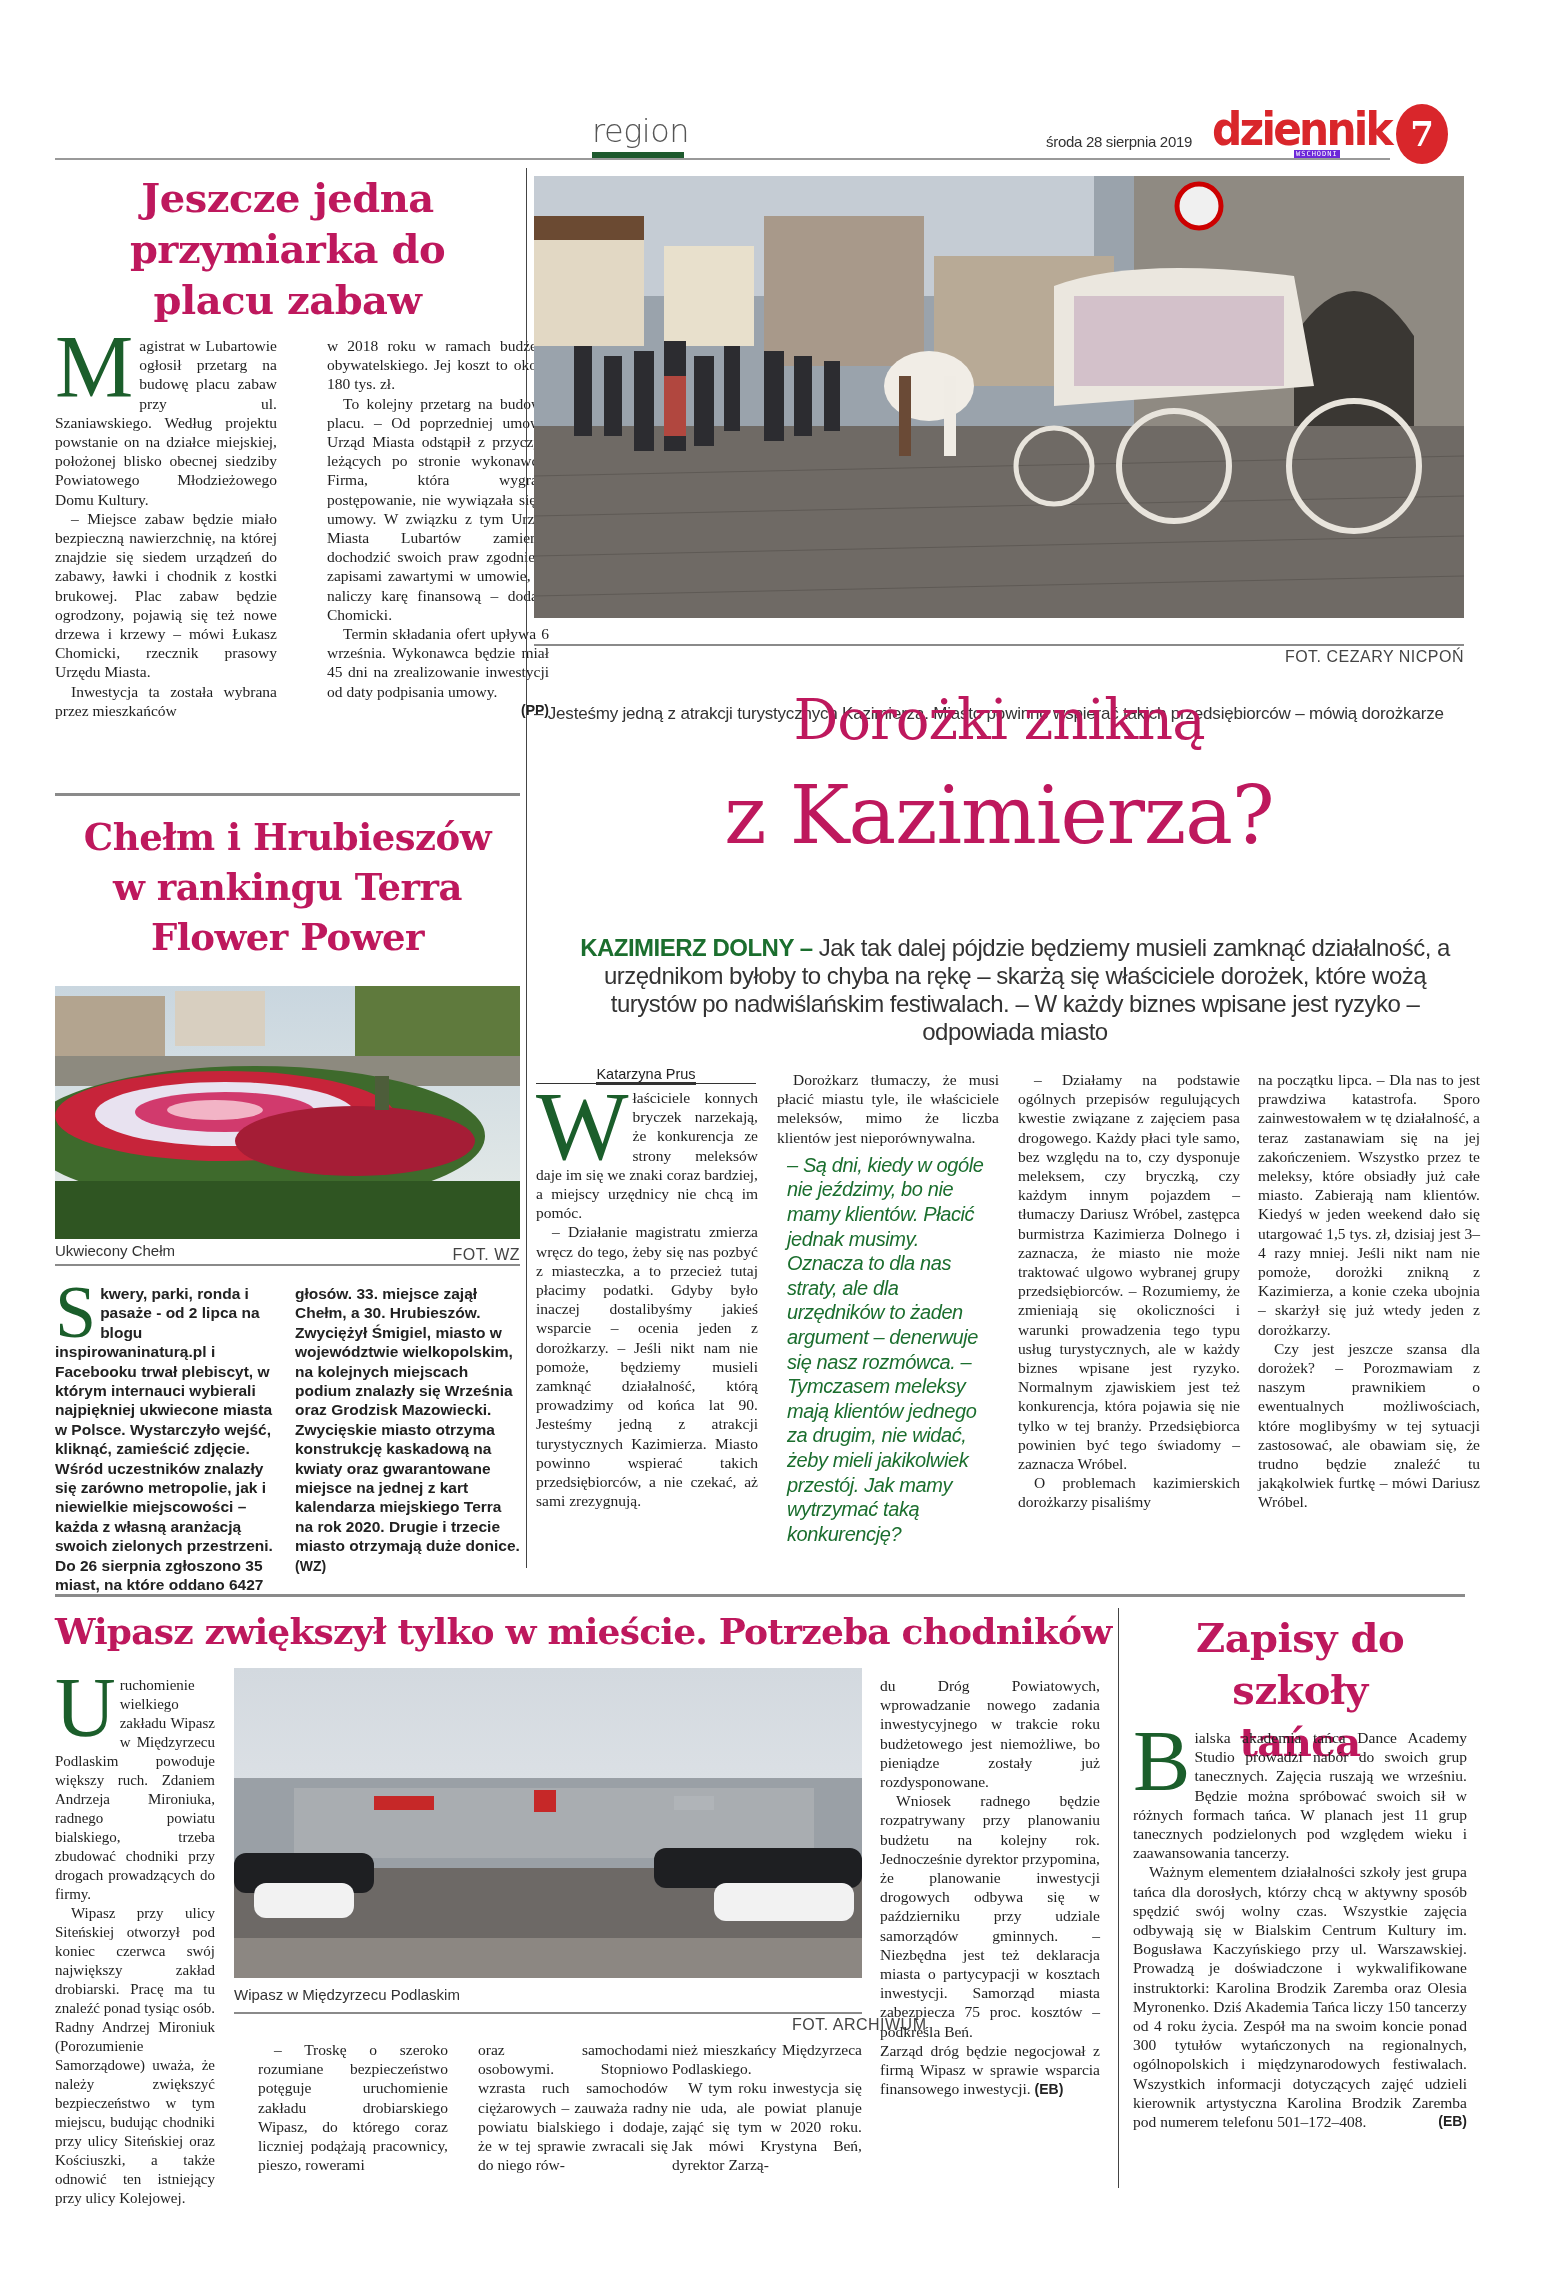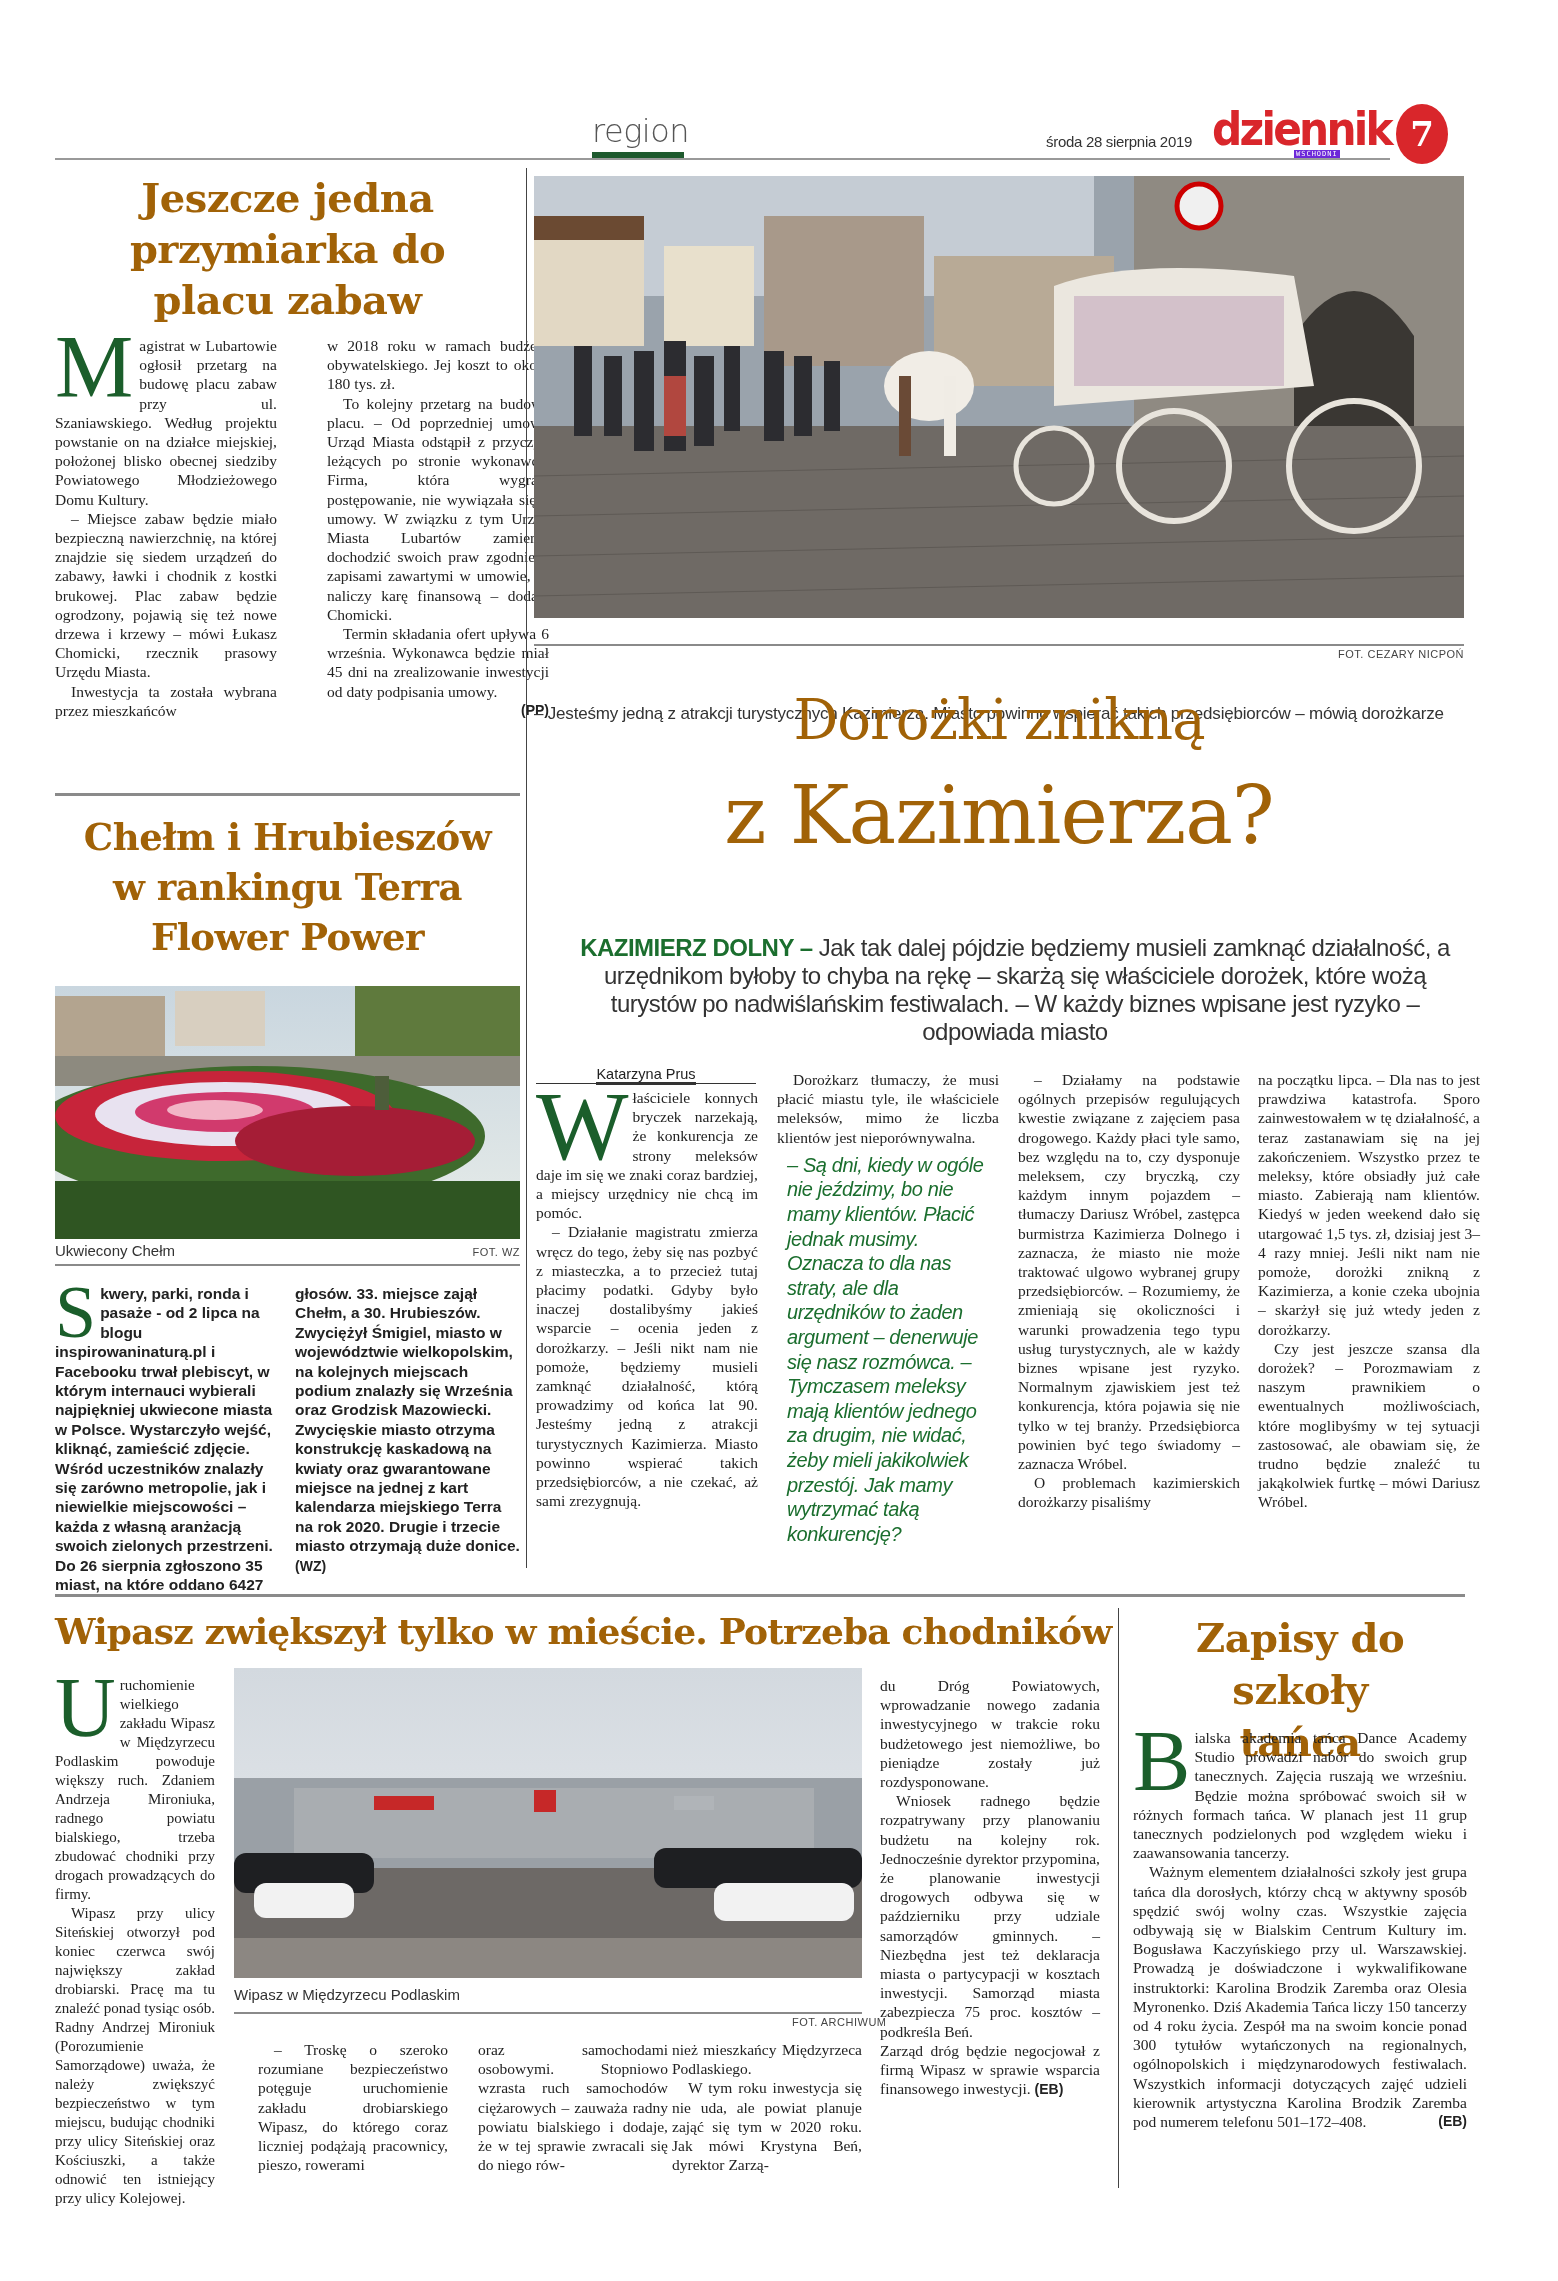--- a/index.html
+++ b/index.html
@@ -3,26 +3,26 @@
 <meta charset="utf-8">
 <style>
   * { box-sizing: border-box; margin: 0; padding: 0; }
   html, body { width: 1558px; height: 2281px; background: #fff; overflow: hidden; }
   body { position: relative; font-family: "DejaVu Serif", serif; color: #222; }
   .abs { position: absolute; }
   .serif-body { font-family: "Liberation Serif", "DejaVu Serif", serif; font-size: 15.5px; line-height: 19.2px; color: #222; text-align: justify; hyphens: manual; }
   .serif-body p { text-indent: 16px; }
   .serif-body p.noindent { text-indent: 0; }
   .sans-body { font-family: "Liberation Sans", "DejaVu Sans", sans-serif; font-size: 15.5px; line-height: 19.4px; font-weight: bold; color: #222; }
-  .headline { font-family: "DejaVu Serif", "Liberation Serif", serif; font-weight: bold; color: #a16207; text-align: center; letter-spacing: -0.5px; }
+  .headline { font-family: "DejaVu Serif", "Liberation Serif", serif; font-weight: bold; color: #be185d; text-align: center; letter-spacing: -0.5px; }
   .dropcap { float: left; color: #1b5e2b; font-family: "Liberation Serif", serif; font-weight: normal; margin-right: 6px; }
   .rule-gray { background: #8a8a8a; height: 3px; }
   .vrule { background: #444; width: 1px; }
   .caption { font-family: "Liberation Sans", "DejaVu Sans", sans-serif; font-size: 15px; color: #333; }
-  .credit { font-family: "Liberation Sans", "DejaVu Sans", sans-serif; font-size: 11px; color: #444; letter-spacing: 0.5px; }
+  .credit { font-family: "Liberation Sans", "DejaVu Sans", sans-serif; font-size: 16px; color: #444; letter-spacing: 0.5px; }
   .sig { font-family: "Liberation Sans", sans-serif; font-weight: bold; font-size: 14px; }
   .photo { overflow: hidden; }
   .green-quote { font-family: "Liberation Sans", "DejaVu Sans", sans-serif; font-style: italic; color: #1b6e2e; font-size: 20px; line-height: 24.6px; letter-spacing: -0.4px; }
 </style>
 </head>
 <body>
 
 <div class="abs" style="left:0;top:0;width:1558px;height:170px;">
   <div class="abs" style="left:592px;top:112px;font-family:'DejaVu Sans',sans-serif;font-weight:200;font-size:32px;color:#555;letter-spacing:-0.5px;">region</div>
   <div class="abs" style="left:592px;top:152px;width:92px;height:8px;background:#1e5a2e;"></div>

